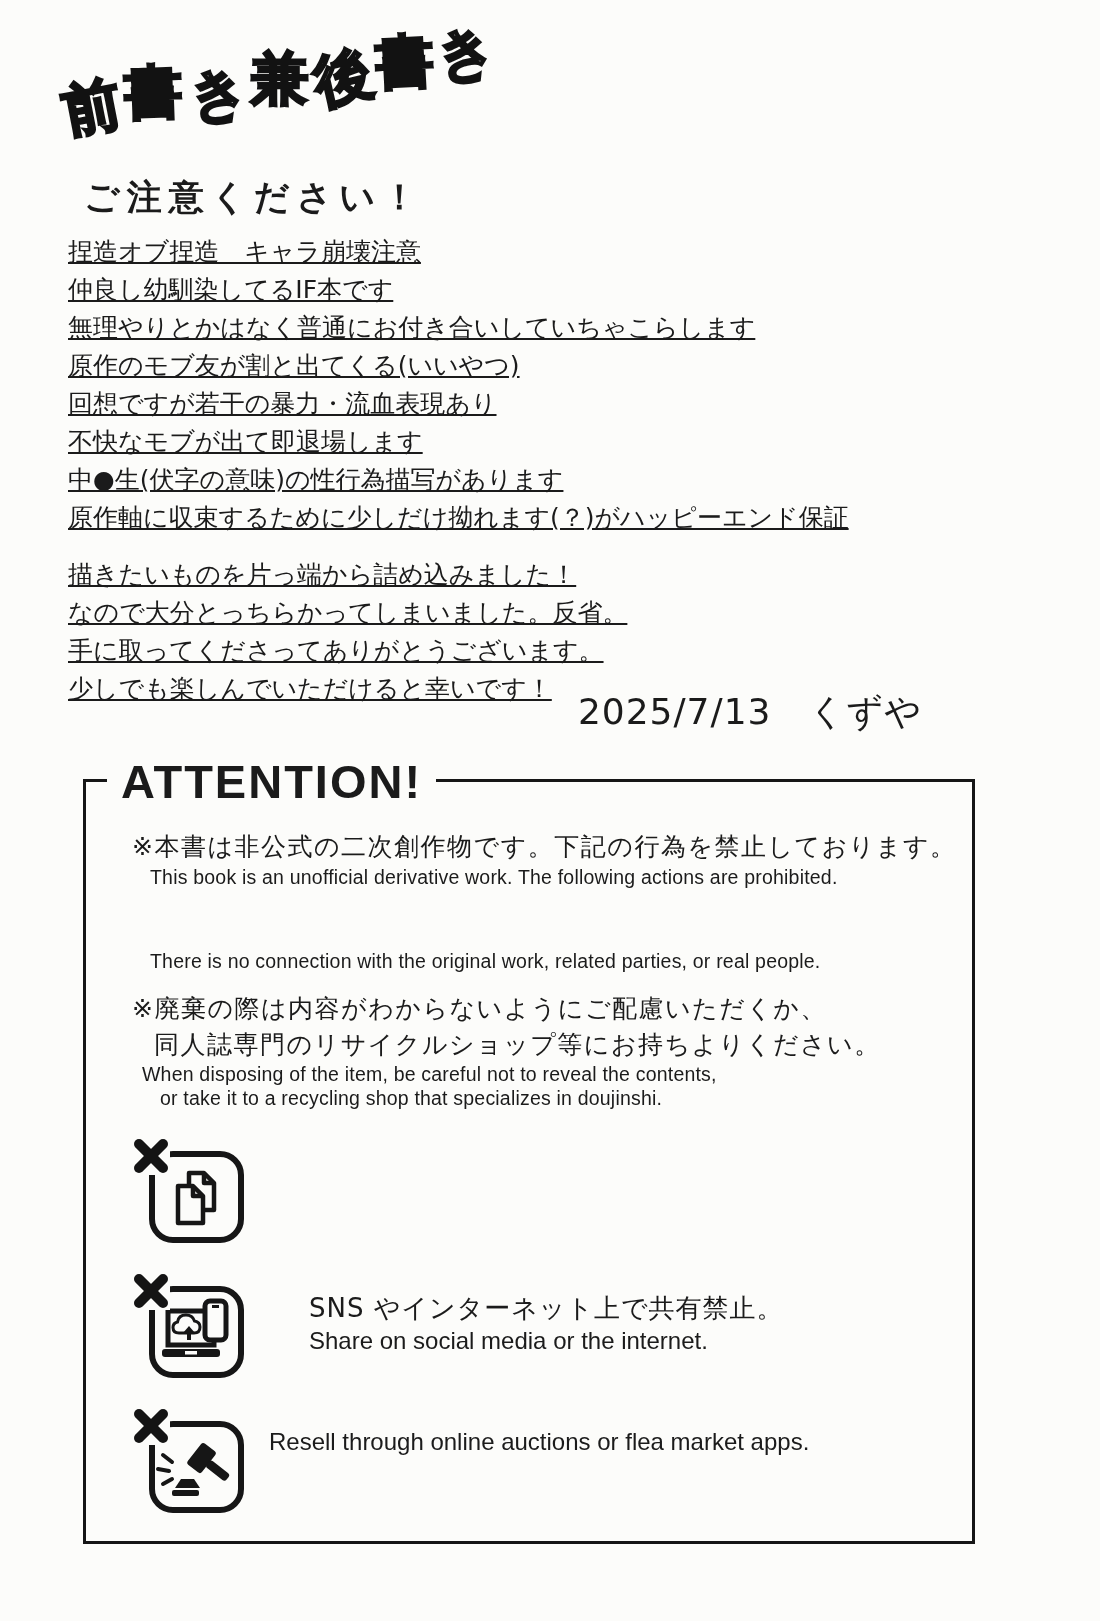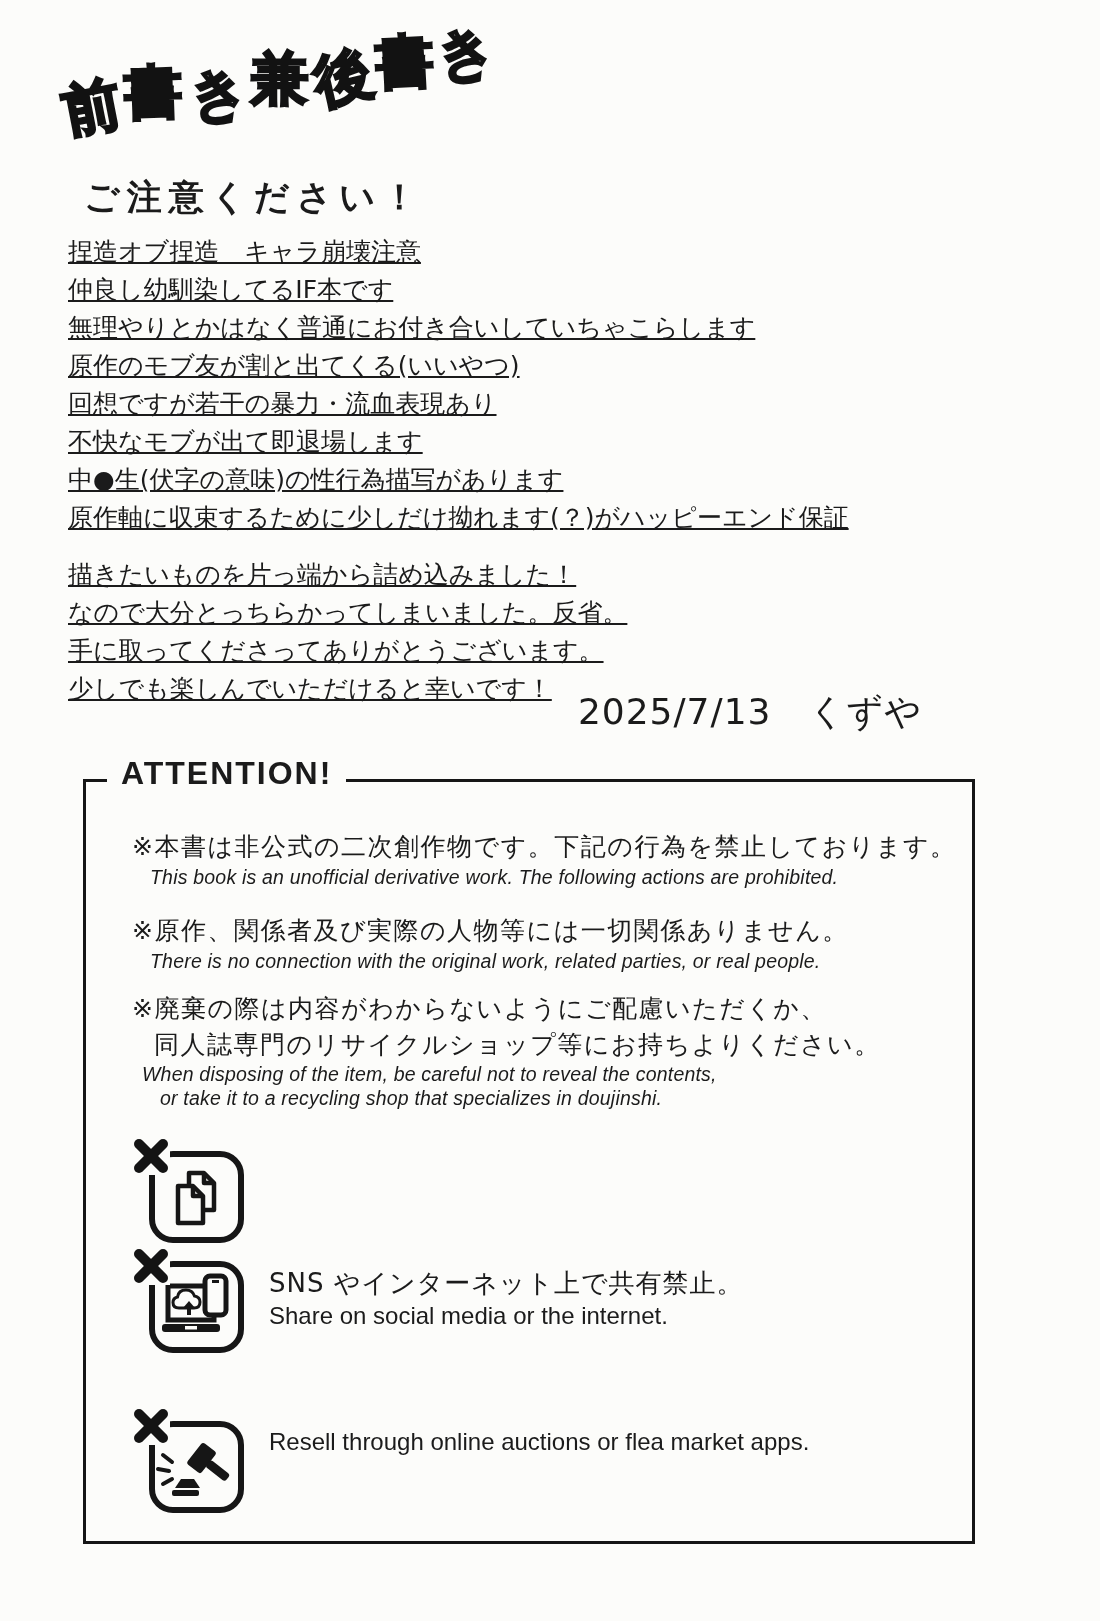--- a/index.html
+++ b/index.html
@@ -32,30 +32,29 @@
     position:absolute;top:688px;left:0;width:922px;text-align:right;
     font-size:36px;letter-spacing:1px;
   }
   
   #attention-box{
     position:absolute;left:83px;top:779px;width:886px;height:759px;
     border:3px solid #161616;
   }
   #attention-label{
     position:absolute;top:-28px;left:21px;background:#fcfcfa;
-    padding:0 14px;font-size:32px;font-weight:600;letter-spacing:2px;
+    padding:0 14px;font-size:47px;font-weight:600;letter-spacing:2px;
     font-family:"Liberation Sans",sans-serif;line-height:1.2;
   }
   .note-ja{
     position:absolute;font-size:25px;letter-spacing:1.5px;white-space:pre;
   }
   .note-en{
     position:absolute;font-size:19.5px;letter-spacing:0.2px;white-space:pre;
     font-family:"Liberation Sans",sans-serif;
-    font-style:italic;
   }
   
   .prohibit-row{position:absolute;left:62px;display:flex;}
   .badge{position:relative;width:97px;height:94px;flex:0 0 auto;}
   .badge .frame{position:absolute;left:0;top:0;}
   .badge .glyph{position:absolute;left:0;top:0;}
   .badge .xmark{position:absolute;left:-20px;top:-17px;}
   .caption{margin-left:24px;padding-top:6px;}
   .cap-ja{font-size:26px;letter-spacing:1px;line-height:34px;white-space:pre;}
   .cap-en{font-size:24px;line-height:32px;white-space:pre;
@@ -89,21 +88,20 @@
   </div>
 
   <div id="dateline">2025/7/13　くずや</div>
 
   <div id="attention-box">
     <div id="attention-label">ATTENTION!</div>
 
     <div class="note-ja" style="left:46px;top:48px;">※本書は非公式の二次創作物です。下記の行為を禁止しております。</div>
     <div class="note-en" style="left:64px;top:84px;">This book is an unofficial derivative work. The following actions are prohibited.</div>
 
-    <div class="note-ja" style="left:46px;top:132px;">※原作、関係者及び実際の人物等には一切関係ありません。</div>
     <div class="note-en" style="left:64px;top:168px;">There is no connection with the original work, related parties, or real people.</div>
 
     <div class="note-ja" style="left:46px;top:210px;">※廃棄の際は内容がわからないようにご配慮いただくか、</div>
     <div class="note-ja" style="left:68px;top:246px;">同人誌専門のリサイクルショップ等にお持ちよりください。</div>
     <div class="note-en" style="left:56px;top:281px;">When disposing of the item, be careful not to reveal the contents,</div>
     <div class="note-en" style="left:74px;top:305px;">or take it to a recycling shop that specializes in doujinshi.</div>
 
     <div class="prohibit-row" style="top:368px;">
       <div class="badge">
         <svg class="frame" width="97" height="94" viewBox="0 0 97 94">
@@ -120,21 +118,21 @@
         <svg class="xmark" width="46" height="46" viewBox="0 0 46 46">
           <rect x="4" y="4" width="38" height="38" fill="#fcfcfa"></rect>
           <g stroke="#141414" stroke-width="10" stroke-linecap="round">
             <line x1="11" y1="11" x2="35" y2="35"></line>
             <line x1="35" y1="11" x2="11" y2="35"></line>
           </g>
         </svg>
       </div>
     </div>
 
-    <div class="prohibit-row" style="top:478px;">
+    <div class="prohibit-row" style="top:503px;gap:40px;">
       <div class="badge">
         <svg class="frame" width="97" height="94" viewBox="0 0 97 94">
           <rect x="4" y="4" width="89" height="86" rx="21" fill="none" stroke="#161616" stroke-width="6"></rect>
         </svg>
         <svg class="glyph" width="97" height="94" viewBox="0 0 97 94">
           <rect x="20" y="26" width="46" height="34" fill="#fcfcfa" stroke="#161616" stroke-width="5"></rect>
           <path d="M31 48 q-6 0 -6 -5.5 q0 -4.5 4.5 -5.5 q1 -7 8.5 -7 q6.5 0 8.5 6 q5.5 1 5.5 6 q0 6 -6 6 z" fill="#fcfcfa" stroke="#161616" stroke-width="3"></path>
           <g fill="#161616">
             <rect x="39" y="48" width="4" height="7"></rect>
             <path d="M35 48 h12 l-6 -7 z"></path>

